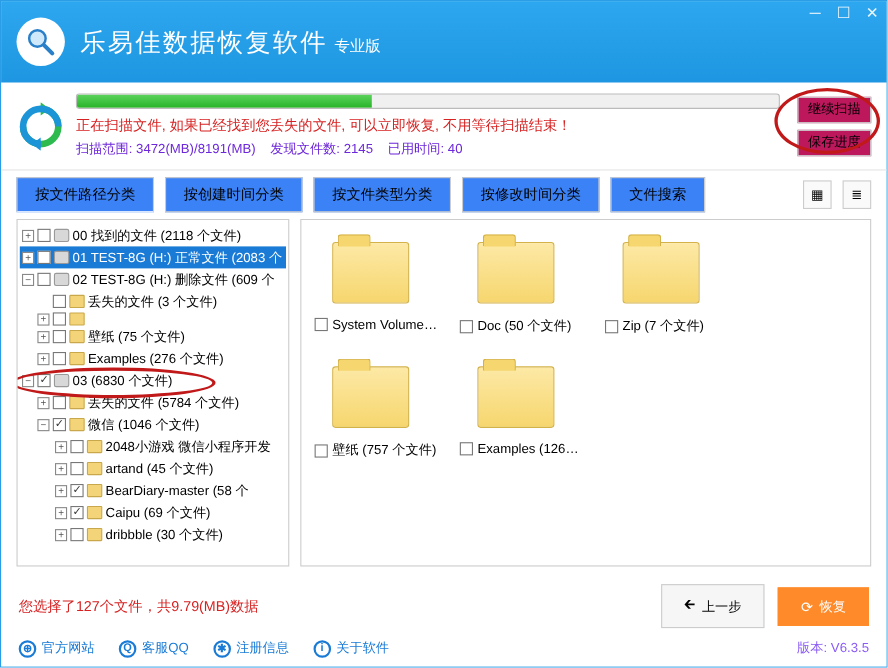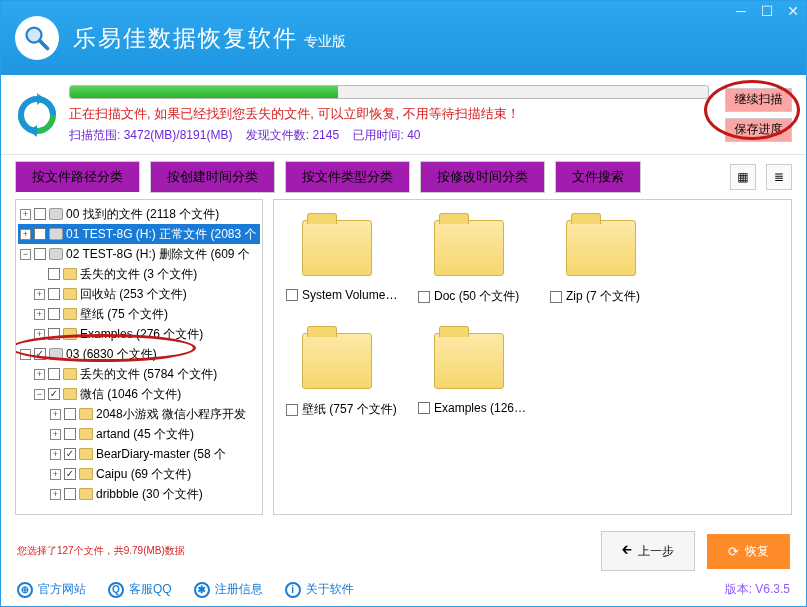--- a/index.html
+++ b/index.html
@@ -14,27 +14,27 @@
 .win-ctrls{position:absolute;top:4px;right:6px;display:flex;gap:12px}
 .win-ctrls span{width:14px;height:14px;display:inline-block;cursor:pointer;color:#e8f4fd;font-size:14px;text-align:center;line-height:12px}
 
 .scanbar{display:flex;align-items:center;padding:10px 14px;gap:10px;border-bottom:1px solid #e4e4e4}
 .scanbar .refresh{width:44px;height:44px}
 .scanbar .refresh svg{width:44px;height:44px}
 .scanbar .scan-text{flex:1}
 .scanbar .scan-msg{color:#d62222;font-size:13px;margin-bottom:4px}
 .scanbar .scan-stats{font-size:12px;color:#6d28d9}
 .scan-btns{display:flex;flex-direction:column;gap:6px;position:relative}
-.scan-btns button{width:67px;height:24px;border:1px solid #ccc;background:#fca5a5;cursor:pointer;font-size:12px}
+.scan-btns button{width:67px;height:24px;border:1px solid #ccc;background:#be185d;cursor:pointer;font-size:12px}
 .scan-ring{position:absolute;right:-8px;top:-8px;width:96px;height:60px;border:3px solid #c11919;border-radius:50%;pointer-events:none}
 .progress-outer{width:640px;height:14px;border:1px solid #bbb;border-radius:3px;background:#f0f0f0;overflow:hidden;margin-bottom:6px}
 .progress-inner{height:100%;background:linear-gradient(#5dd35d,#28b428);width:42%}
 
 .tabstrip{display:flex;align-items:center;padding:6px 14px;gap:10px}
-.tab{padding:6px 16px;border:1px solid #ccc;background:#a21caf;cursor:pointer;font-size:13px}
+.tab{padding:6px 16px;border:1px solid #ccc;background:#3b82f6;cursor:pointer;font-size:13px}
 .tab.active{border-bottom:1px solid #fff;position:relative;z-index:2}
 .tabstrip .sp{flex:1}
 .tabstrip .icon-btn{width:26px;height:26px;border:1px solid #ccc;background:#fafafa;display:flex;align-items:center;justify-content:center;cursor:pointer}
 
 .main{flex:1;display:flex;padding:0 14px 8px;gap:10px;overflow:hidden}
 .tree-pane{width:248px;border:1px solid #ccc;overflow:auto;padding:4px 2px;font-size:12px;position:relative}
 .tree-pane ul{list-style:none}
 .tree-pane li{white-space:nowrap;line-height:20px}
 .row{display:flex;align-items:center;gap:3px;padding-left:2px;cursor:pointer}
 .row.sel{background:#1a7bd6;color:#fff}
@@ -51,21 +51,21 @@
 .grid{display:flex;flex-wrap:wrap;gap:20px;align-content:flex-start}
 .item{width:112px;display:flex;flex-direction:column;align-items:center;cursor:pointer}
 .thumb{width:80px;height:70px;position:relative;margin-bottom:6px}
 .folder-icon{width:70px;height:56px;background:linear-gradient(#fde9a6,#f6d66e);border:1px solid #d4b24a;border-radius:3px;position:relative;margin-top:8px}
 .folder-icon::before{content:"";position:absolute;top:-8px;left:4px;width:28px;height:10px;background:#f6d66e;border:1px solid #d4b24a;border-bottom:none;border-radius:3px 3px 0 0}
 .item .cap{display:flex;align-items:center;gap:4px;width:100%}
 .item .cap .cb{flex-shrink:0}
 .item .cap .txt{font-size:12px;overflow:hidden;text-overflow:ellipsis;white-space:nowrap}
 
 .footer{padding:8px 16px;display:flex;flex-direction:column;gap:10px}
-.sel-info{color:#d62222;font-size:10px}
+.sel-info{color:#d62222;font-size:13px}
 .foot-row{display:flex;align-items:center;gap:22px}
 .foot-link{display:flex;align-items:center;gap:5px;color:#1a7bd6;cursor:pointer;font-size:13px}
 .foot-link .ic{width:16px;height:16px;border:2px solid #1a7bd6;border-radius:50%;display:inline-flex;align-items:center;justify-content:center;font-size:10px;font-weight:bold}
 .btn{padding:8px 20px;border:1px solid #ccc;background:#f6f6f6;cursor:pointer;font-size:13px;display:flex;align-items:center;gap:6px}
 .btn.primary{background:#ff8a2a;border-color:#ff8a2a;color:#fff}
 .ver{color:#8b5cf6;text-align:right;font-size:12px}
 .foot-bottom{display:flex;justify-content:space-between;align-items:flex-end}
 </style>
 </head>
 <body>
@@ -163,21 +163,20 @@
                   <span class="cb"></span>
                   <span class="fld"></span>
                   <span>丢失的文件   (3 个文件)</span>
                 </div>
               </li>
           <li>
                 <div class="row ind1">
                   <span class="exp">+</span>
                   <span class="cb"></span>
                   <span class="fld"></span>
-                  <span>回收站   (253 个文件)</span>
                 </div>
               </li>
           <li>
                 <div class="row ind1">
                   <span class="exp">+</span>
                   <span class="cb"></span>
                   <span class="fld"></span>
                   <span>壁纸   (75 个文件)</span>
                 </div>
               </li>

